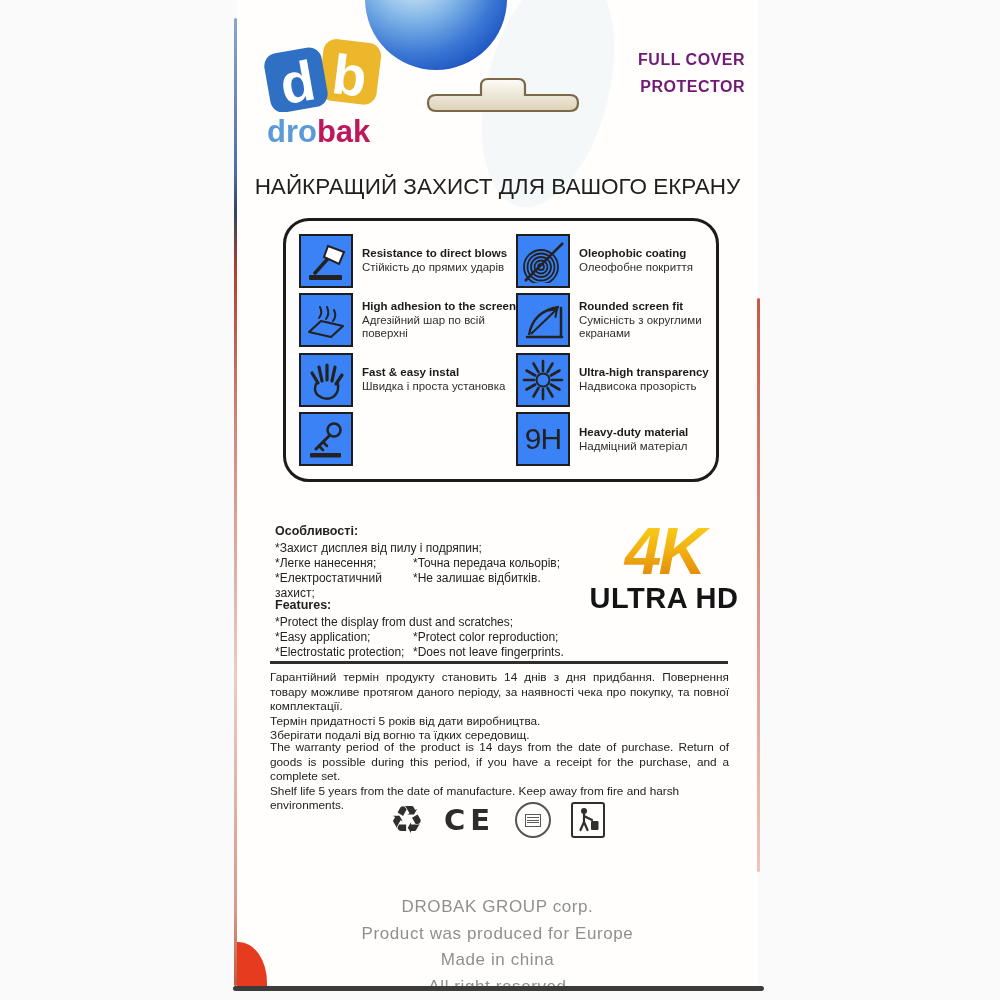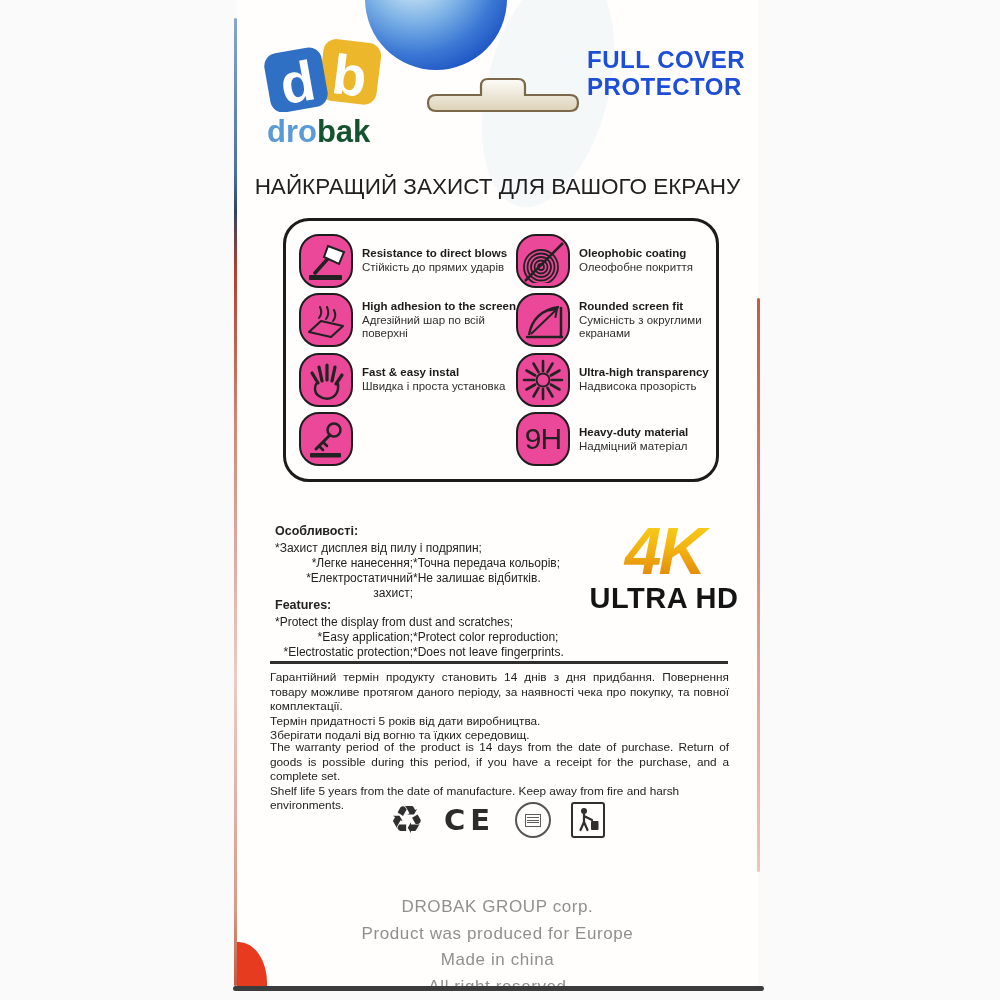--- a/index.html
+++ b/index.html
@@ -12,36 +12,36 @@
   .corner-wedge{position:absolute;left:0;bottom:2px;width:30px;height:44px;background:#e63b1e;border-top-right-radius:95% 92%;}
   
   .watermark{position:absolute;left:250px;top:-34px;width:122px;height:244px;background:#f0f4f6;opacity:.65;border-radius:50%;transform:rotate(14deg);}
   .ball{position:absolute;left:128px;top:-72px;width:142px;height:142px;border-radius:50%;
         background:radial-gradient(circle at 35% 30%,#f0f8fd 0%,#bcdaf2 18%,#7cb2e6 38%,#3a77d4 62%,#1a50c0 82%,#123a92 100%);}
   .euroslot{position:absolute;left:184px;top:74px;width:164px;height:44px;}
   .logo{position:absolute;left:26px;top:38px;width:140px;}
   .logo svg{display:block;}
   .logo-word{font-size:31px;font-weight:bold;letter-spacing:0;margin-top:2px;margin-left:4px;}
   .logo-word .p1{color:#5b9bd5;}
-  .logo-word .p2{color:#14532d;}
-  .ptype{position:absolute;right:13px;top:46px;color:#1d4ed8;font-weight:bold;font-size:24px;line-height:27px;letter-spacing:.5px;}
+  .logo-word .p2{color:#be185d;}
+  .ptype{position:absolute;right:13px;top:46px;text-align:right;color:#701a75;font-weight:bold;font-size:16px;line-height:27px;letter-spacing:.5px;}
   .headline{position:absolute;left:0;right:0;top:174px;text-align:center;font-weight:normal;font-size:22.5px;color:#1f1f1f;}
   
   .grid{position:absolute;left:46px;top:218px;width:436px;height:264px;border:3px solid #1b1b1b;border-radius:26px;box-sizing:border-box;
         display:grid;grid-template-columns:1fr 1fr;grid-template-rows:repeat(4,1fr);grid-auto-flow:column;padding:10px 6px 10px 13px;column-gap:8px;}
   .cell{display:flex;align-items:center;gap:9px;}
-  .icon-box{width:54px;height:54px;min-width:54px;border:2.5px solid #1d1d1d;border-radius:20px;box-sizing:border-box;display:flex;align-items:center;justify-content:center;background:#ec4899;}
+  .icon-box{width:54px;height:54px;min-width:54px;border:2.5px solid #1d1d1d;border-radius:0;box-sizing:border-box;display:flex;align-items:center;justify-content:center;background:#3b82f6;}
   .cell-text{width:146px;}
   .cell-text .en{font-weight:bold;font-size:11.5px;color:#1b1b1b;white-space:nowrap;margin-bottom:2px;}
   .cell-text .uk{font-size:11.5px;color:#2e2e2e;line-height:13.5px;}
   .nineh{font-size:30px;font-weight:500;color:#222;letter-spacing:-1px;}
   
   .notes{position:absolute;left:38px;font-size:12px;color:#222;line-height:15px;}
   .notes .title{font-weight:bold;font-size:12.5px;margin-bottom:2px;}
-  .tworow{display:flex;text-align:right;}
+  .tworow{display:flex;}
   .tworow .c1{width:138px;}
   .notes-uk{top:524px;}
   .notes-en{top:598px;}
   
   .badge4k{position:absolute;left:345px;top:520px;width:164px;text-align:center;}
   .fourk{font-size:66px;line-height:62px;font-weight:bold;font-style:italic;letter-spacing:-3px;color:#f0a60d;}
   @supports ((-webkit-background-clip:text) or (background-clip:text)){
     .fourk{background:linear-gradient(180deg,#f8d21a 0%,#f2b011 50%,#e0820a 100%);-webkit-background-clip:text;background-clip:text;color:transparent;}
   }
   .ultrahd{font-size:29px;font-weight:bold;color:#141414;letter-spacing:.5px;margin-top:0;}

